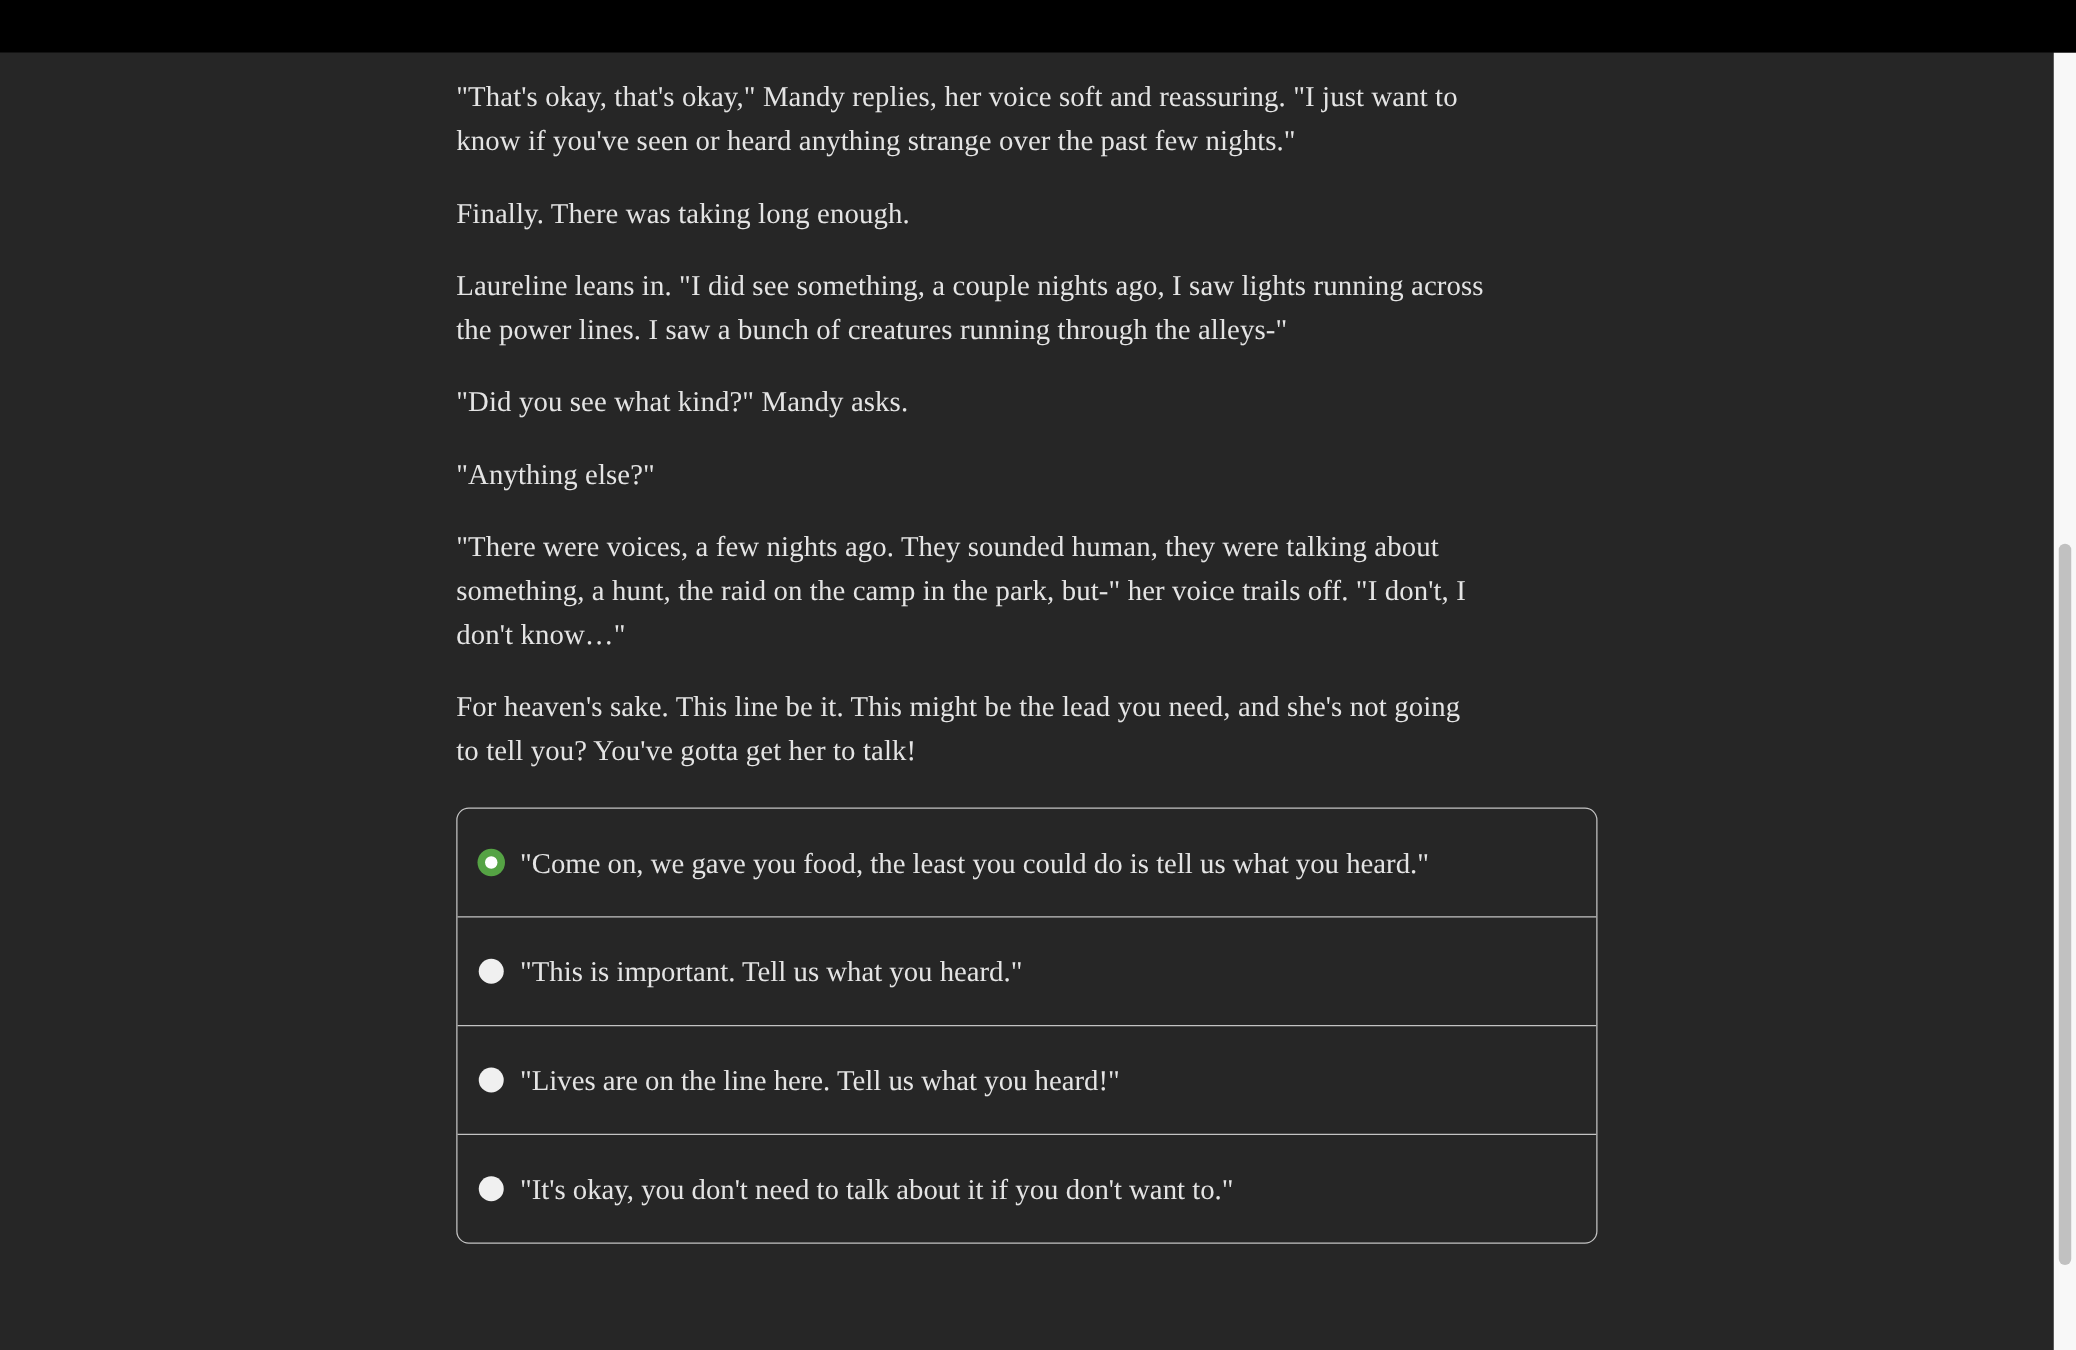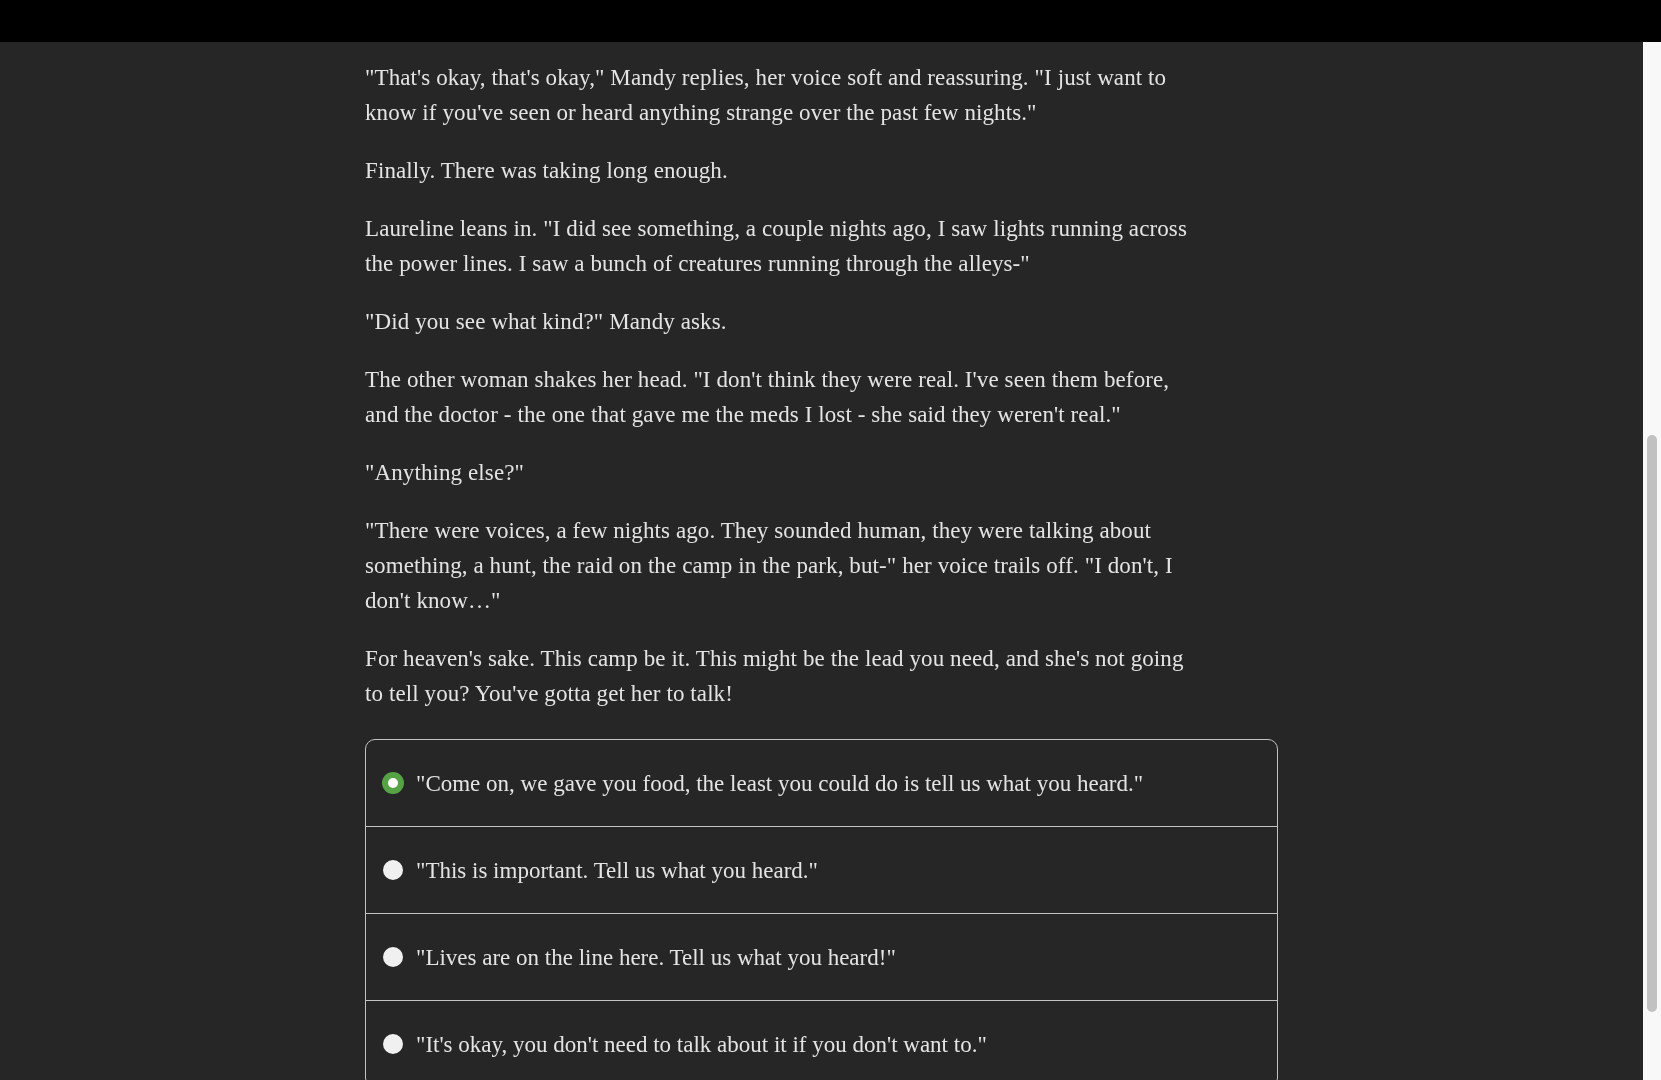--- a/index.html
+++ b/index.html
@@ -109,27 +109,25 @@
 </div>
 
 <div class="content">
   <div class="story">
     <p>"That's okay, that's okay," Mandy replies, her voice soft and reassuring. "I just want to
 know if you've seen or heard anything strange over the past few nights."</p>
     <p>Finally. There was taking long enough.</p>
     <p>Laureline leans in. "I did see something, a couple nights ago, I saw lights running across
 the power lines. I saw a bunch of creatures running through the alleys-"</p>
     <p>"Did you see what kind?" Mandy asks.</p>
-    <p>The other woman shakes her head. "I don't think they were real. I've seen them before,
-and the doctor - the one that gave me the meds I lost - she said they weren't real."</p>
     <p>"Anything else?"</p>
     <p>"There were voices, a few nights ago. They sounded human, they were talking about
 something, a hunt, the raid on the camp in the park, but-" her voice trails off. "I don't, I
 don't know…"</p>
-    <p>For heaven's sake. This camp be it. This might be the lead you need, and she's not going
+    <p>For heaven's sake. This line be it. This might be the lead you need, and she's not going
 to tell you? You've gotta get her to talk!</p>
   </div>
 
   <div class="choice-list">
     <div class="choice-option">
       <span class="radio selected"></span>
       <span class="choice-label">"Come on, we gave you food, the least you could do is tell us what you heard."</span>
     </div>
     <div class="choice-option">
       <span class="radio"></span>

